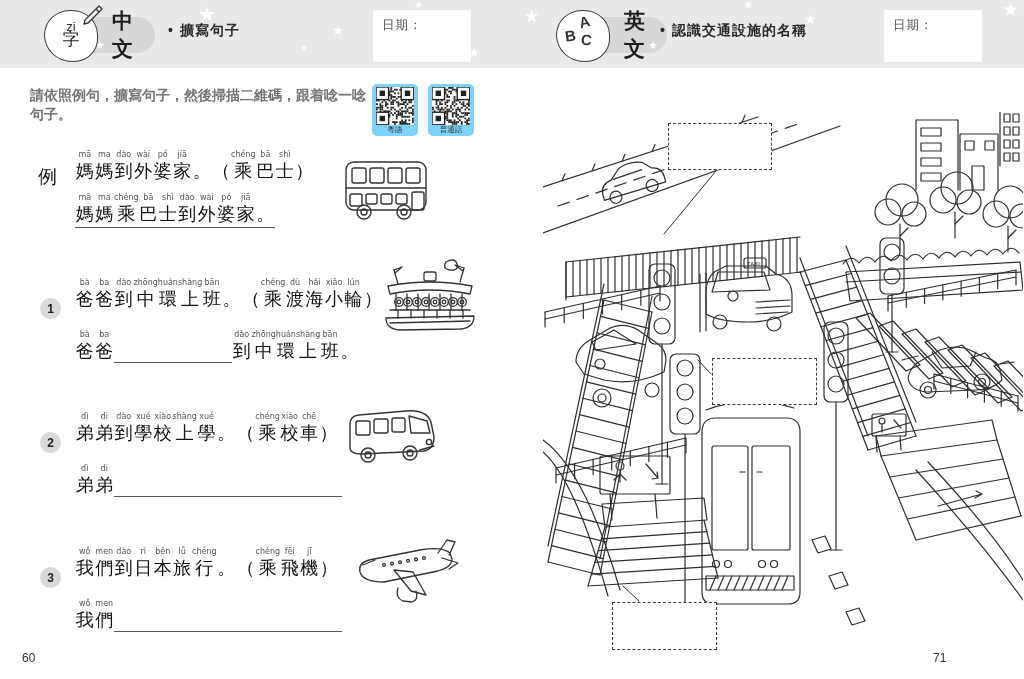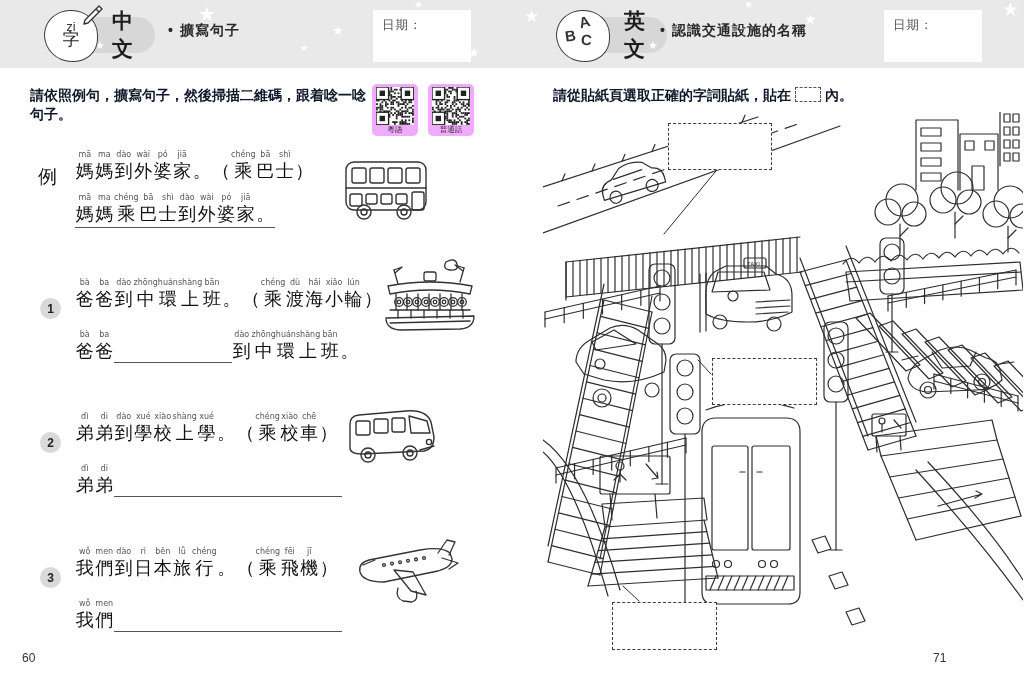--- a/index.html
+++ b/index.html
@@ -17,23 +17,23 @@
   .icon-blob .tiny{font-size:13px;line-height:8px;color:#333;}
   .icon-blob .big{font-size:17px;line-height:18px;color:#222;font-family:"Liberation Serif",serif;}
   .pencil-svg{position:absolute;right:-8px;top:-8px;}
   .abc{position:relative;width:52px;height:50px;font-weight:bold;color:#333;}
   .abc span{position:absolute;font-size:15px;}
   .topic{position:absolute;top:22px;font-weight:bold;font-size:14px;color:#2a2a2a;letter-spacing:1px;}
   .topic .bullet{margin-right:6px;}
   .datebox{position:absolute;top:10px;width:98px;height:52px;background:#fff;}
   .datebox span{position:absolute;left:9px;top:7px;font-size:12.5px;color:#555;letter-spacing:1px;}
   
-  .instr{position:absolute;font-weight:bold;font-size:14px;line-height:19px;color:#0f172a;
+  .instr{position:absolute;font-weight:bold;font-size:14px;line-height:19px;color:#737373;
          font-family:"Liberation Sans",sans-serif;}
-  .qr-tile{position:absolute;width:46px;height:52px;background:#f0abfc;border-radius:5px;}
+  .qr-tile{position:absolute;width:46px;height:52px;background:#7dd3fc;border-radius:5px;}
   .qr-tile svg{position:absolute;left:4px;top:3px;background:#fff;}
   .qr-tile .qr-label{position:absolute;left:0;bottom:1px;width:100%;text-align:center;font-size:7.5px;color:#333;}
   .tok-line{display:flex;align-items:flex-end;}
   .tok{display:inline-flex;flex-direction:column;align-items:center;}
   .py{font-size:8px;line-height:9px;height:10px;color:#555;font-family:"DejaVu Sans",sans-serif;white-space:nowrap;}
   .ch{font-size:18px;line-height:23px;min-width:19.5px;text-align:center;color:#111;
       font-family:"Liberation Serif","DejaVu Serif",serif;}
   .blank{display:inline-block;height:24px;border-bottom:1.5px solid #555;}
   .underlined{border-bottom:1.5px solid #555;padding-bottom:1px;}
   .ex-marker{position:absolute;font-size:19px;font-family:"Liberation Serif",serif;color:#111;}
@@ -745,23 +745,20 @@
             <span class="py">men</span>
             <span class="ch">們</span>
           </span>
           <span class="blank" style="width: 228px;"></span>
         </div>
       </div>
     </div>
 
   <span class="page-num" style="left:22px;">60</span>
 
-  <div class="instr" style="left:553px;top:86px;width:450px;">
-    <span>請從貼紙頁選取正確的字詞貼紙，貼在</span><span class="inline-box"></span><span>內。</span>
-  </div>
 
   <svg id="scene" width="480" height="546" viewBox="543 112 480 546">
       <path fill="none" stroke="#2e2e2e" stroke-width="1.2" stroke-linecap="round" stroke-linejoin="round" d="M543,187 L758,117"></path>
       <path fill="none" stroke="#2e2e2e" stroke-width="1.2" stroke-linecap="round" stroke-linejoin="round" d="M543,233 L840,126"></path>
       <path fill="none" stroke="#2e2e2e" stroke-width="1.2" stroke-linecap="round" stroke-linejoin="round" d="M558,206 L798,124" stroke-dasharray="12 8"></path>
       <path fill="none" stroke="#2e2e2e" stroke-width="1.2" stroke-linecap="round" stroke-linejoin="round" d="M562,180.8136 L565,173.8136"></path>
       <path fill="none" stroke="#2e2e2e" stroke-width="1.2" stroke-linecap="round" stroke-linejoin="round" d="M592,171.0456 L595,164.0456"></path>
       <path fill="none" stroke="#2e2e2e" stroke-width="1.2" stroke-linecap="round" stroke-linejoin="round" d="M622,161.2776 L625,154.2776"></path>
       <path fill="none" stroke="#2e2e2e" stroke-width="1.2" stroke-linecap="round" stroke-linejoin="round" d="M652,151.5096 L655,144.5096"></path>
       <path fill="none" stroke="#2e2e2e" stroke-width="1.2" stroke-linecap="round" stroke-linejoin="round" d="M682,141.7416 L685,134.7416"></path>

